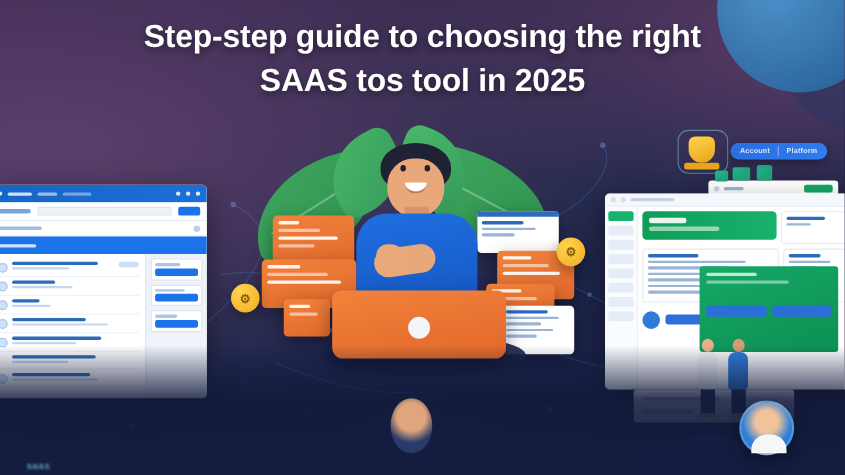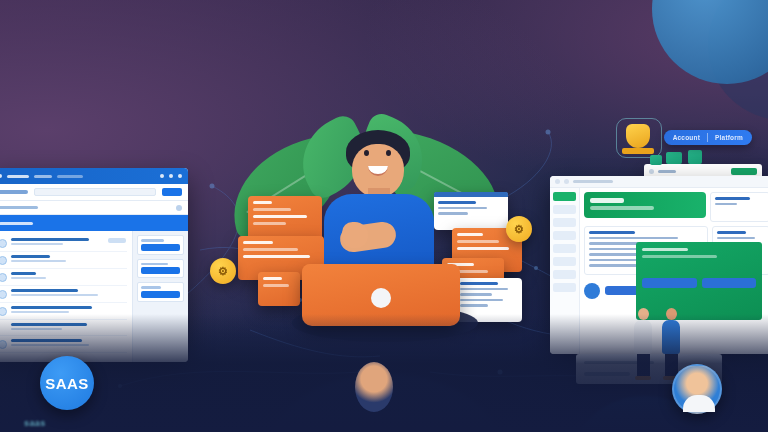--- a/index.html
+++ b/index.html
@@ -493,21 +493,24 @@
     <div class="torso"></div>
     <div class="arm"></div>
     <div class="hand"></div>
     <div class="laptop">
       <div class="lid-dot"></div>
     </div>
   </div>
 
   <div class="floor"></div>
 
-
-  <div class="saas-badge">SAAS</div>
+  <div class="headline">
+    <span>Step-step guide to choosing the right</span>
+    <span class="l2">SAAS tos tool in 2025</span>
+  </div>
+
   <div class="avatar-c"></div>
   <div class="avatar-r">
       <div class="shirt"></div>
     </div>
   <div class="corner-text">saas</div>
 
 </div>
 
 </body></html>

